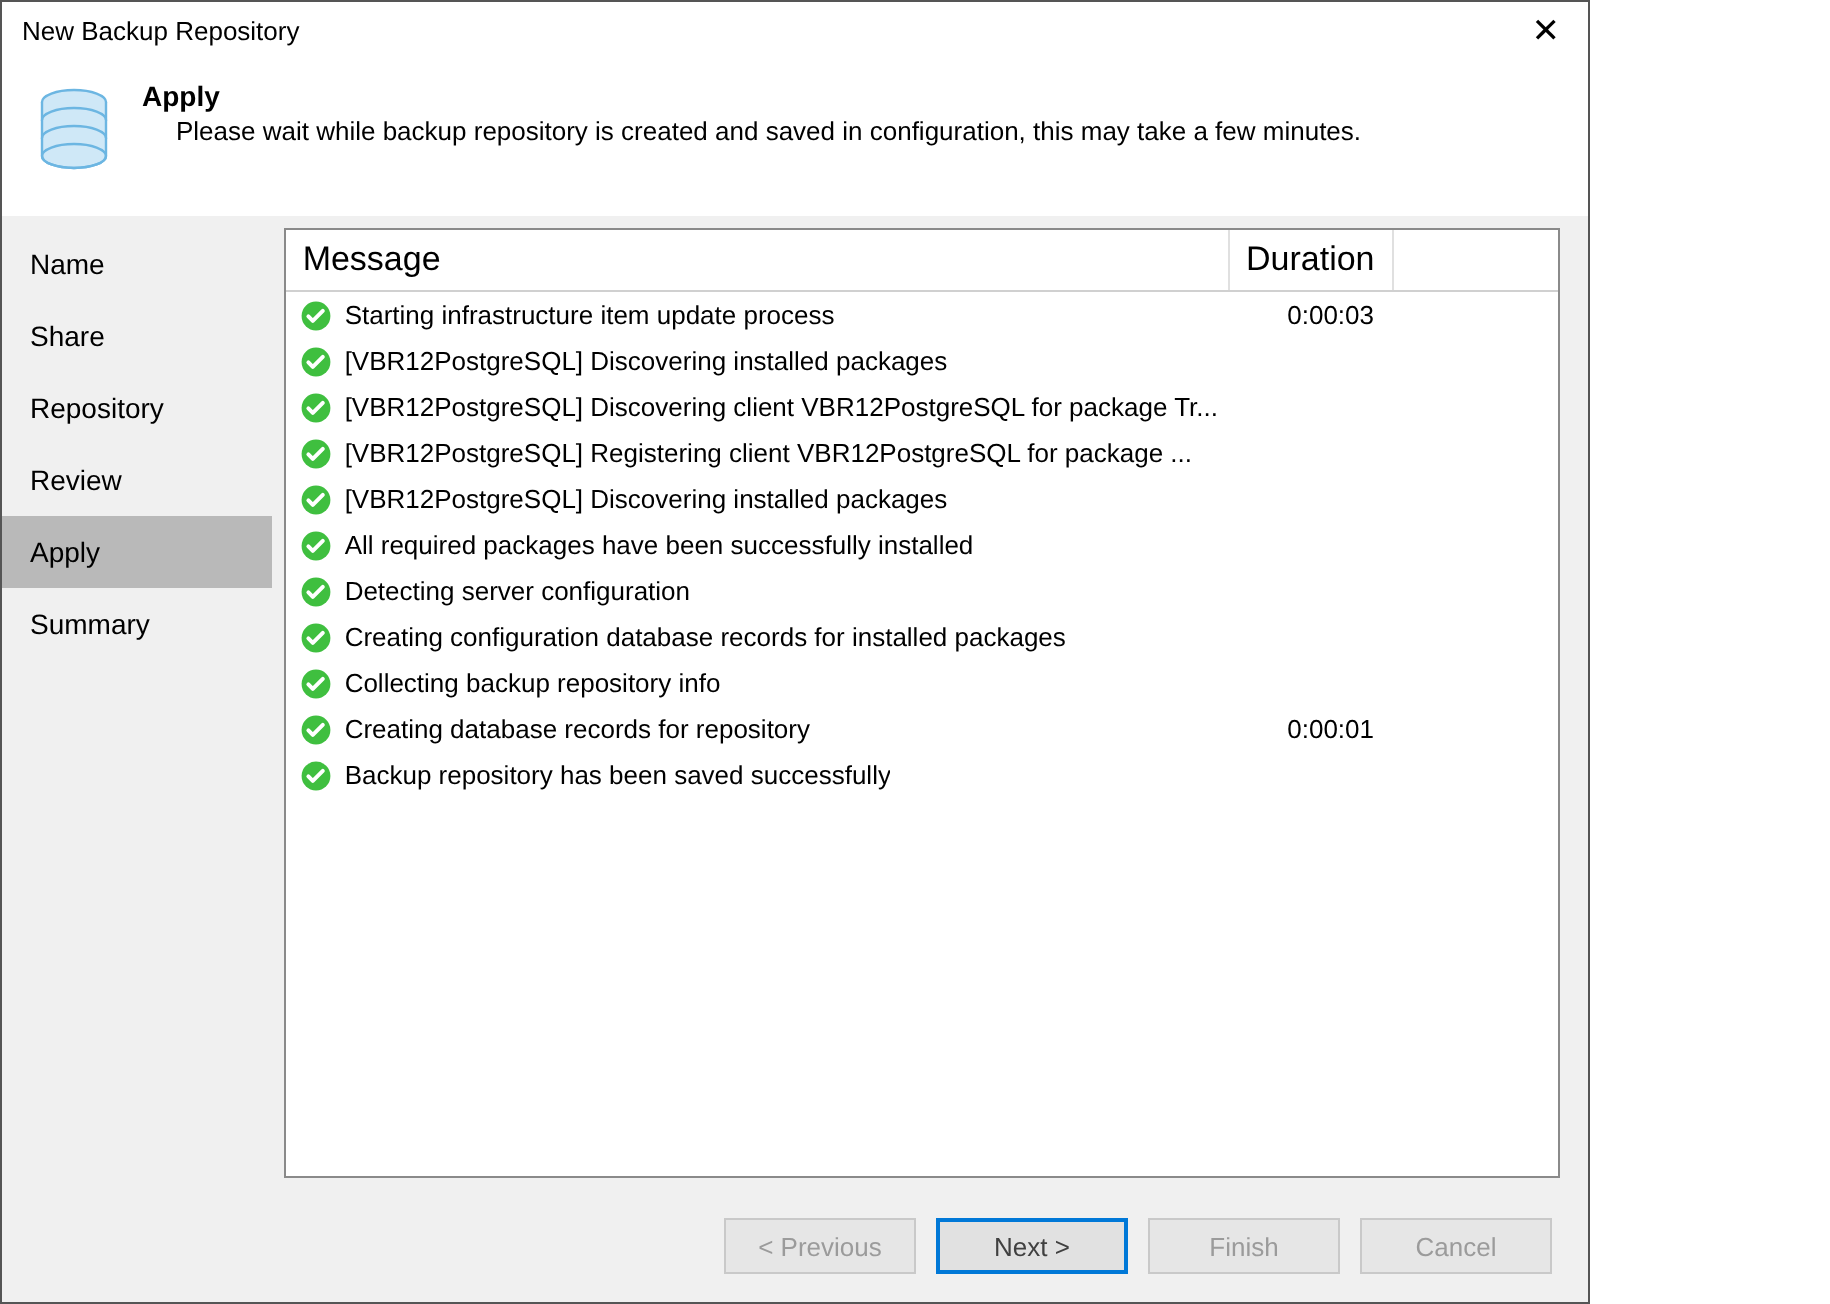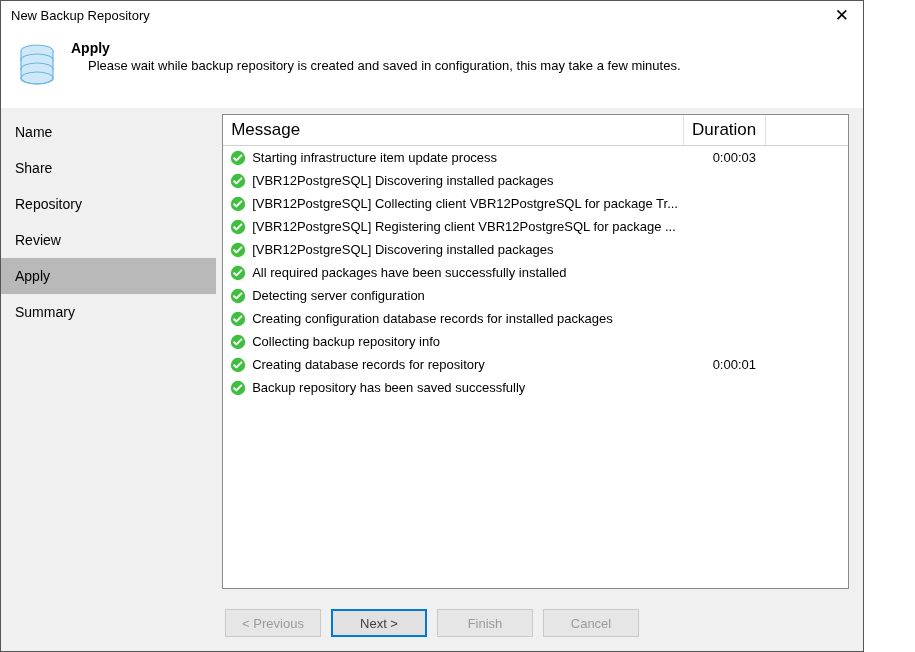--- a/index.html
+++ b/index.html
@@ -6,21 +6,21 @@
     body {
       font-family: "Segoe UI", Tahoma, sans-serif;
       font-size: 13px;
       background: #fff;
       color: #000;
       width: 915px;
       height: 652px;
       overflow: hidden;
     }
     .window {
-      width: 864px;
+      width: 795px;
       height: 652px;
       border: 1px solid #555;
       display: flex;
       flex-direction: column;
       background: #fff;
     }
     .titlebar {
       display: flex;
       align-items: center;
       justify-content: space-between;
@@ -140,21 +140,21 @@
       padding-right: 10px;
     }
     .row .cell-spacer { width: 82px; }
     .check-icon {
       width: 16px;
       height: 16px;
       flex-shrink: 0;
     }
     .footer {
       display: flex;
-      justify-content: center;
+      justify-content: flex-end;
       gap: 10px;
       padding: 14px 18px;
       background: #f0f0f0;
     }
     .btn {
       min-width: 96px;
       height: 28px;
       border: 1px solid #adadad;
       background: #e1e1e1;
       font-size: 13px;
@@ -239,21 +239,21 @@
               </div>
               <div class="cell-dur"></div>
               <div class="cell-spacer"></div>
             </div>
             <div class="row">
               <div class="cell-msg">
                 <svg class="check-icon" viewBox="0 0 16 16">
                   <circle cx="8" cy="8" r="7.2" fill="#3fbf3f"></circle>
                   <path d="M4.2 8.2 l2.2 2.2 l5 -5" stroke="#fff" stroke-width="2" fill="none" stroke-linecap="round" stroke-linejoin="round"></path>
                 </svg>
-                <span class="txt">[VBR12PostgreSQL] Collecting client VBR12PostgreSQL for package Tr...</span>
+                <span class="txt">[VBR12PostgreSQL] Discovering client VBR12PostgreSQL for package Tr...</span>
               </div>
               <div class="cell-dur"></div>
               <div class="cell-spacer"></div>
             </div>
             <div class="row">
               <div class="cell-msg">
                 <svg class="check-icon" viewBox="0 0 16 16">
                   <circle cx="8" cy="8" r="7.2" fill="#3fbf3f"></circle>
                   <path d="M4.2 8.2 l2.2 2.2 l5 -5" stroke="#fff" stroke-width="2" fill="none" stroke-linecap="round" stroke-linejoin="round"></path>
                 </svg>

